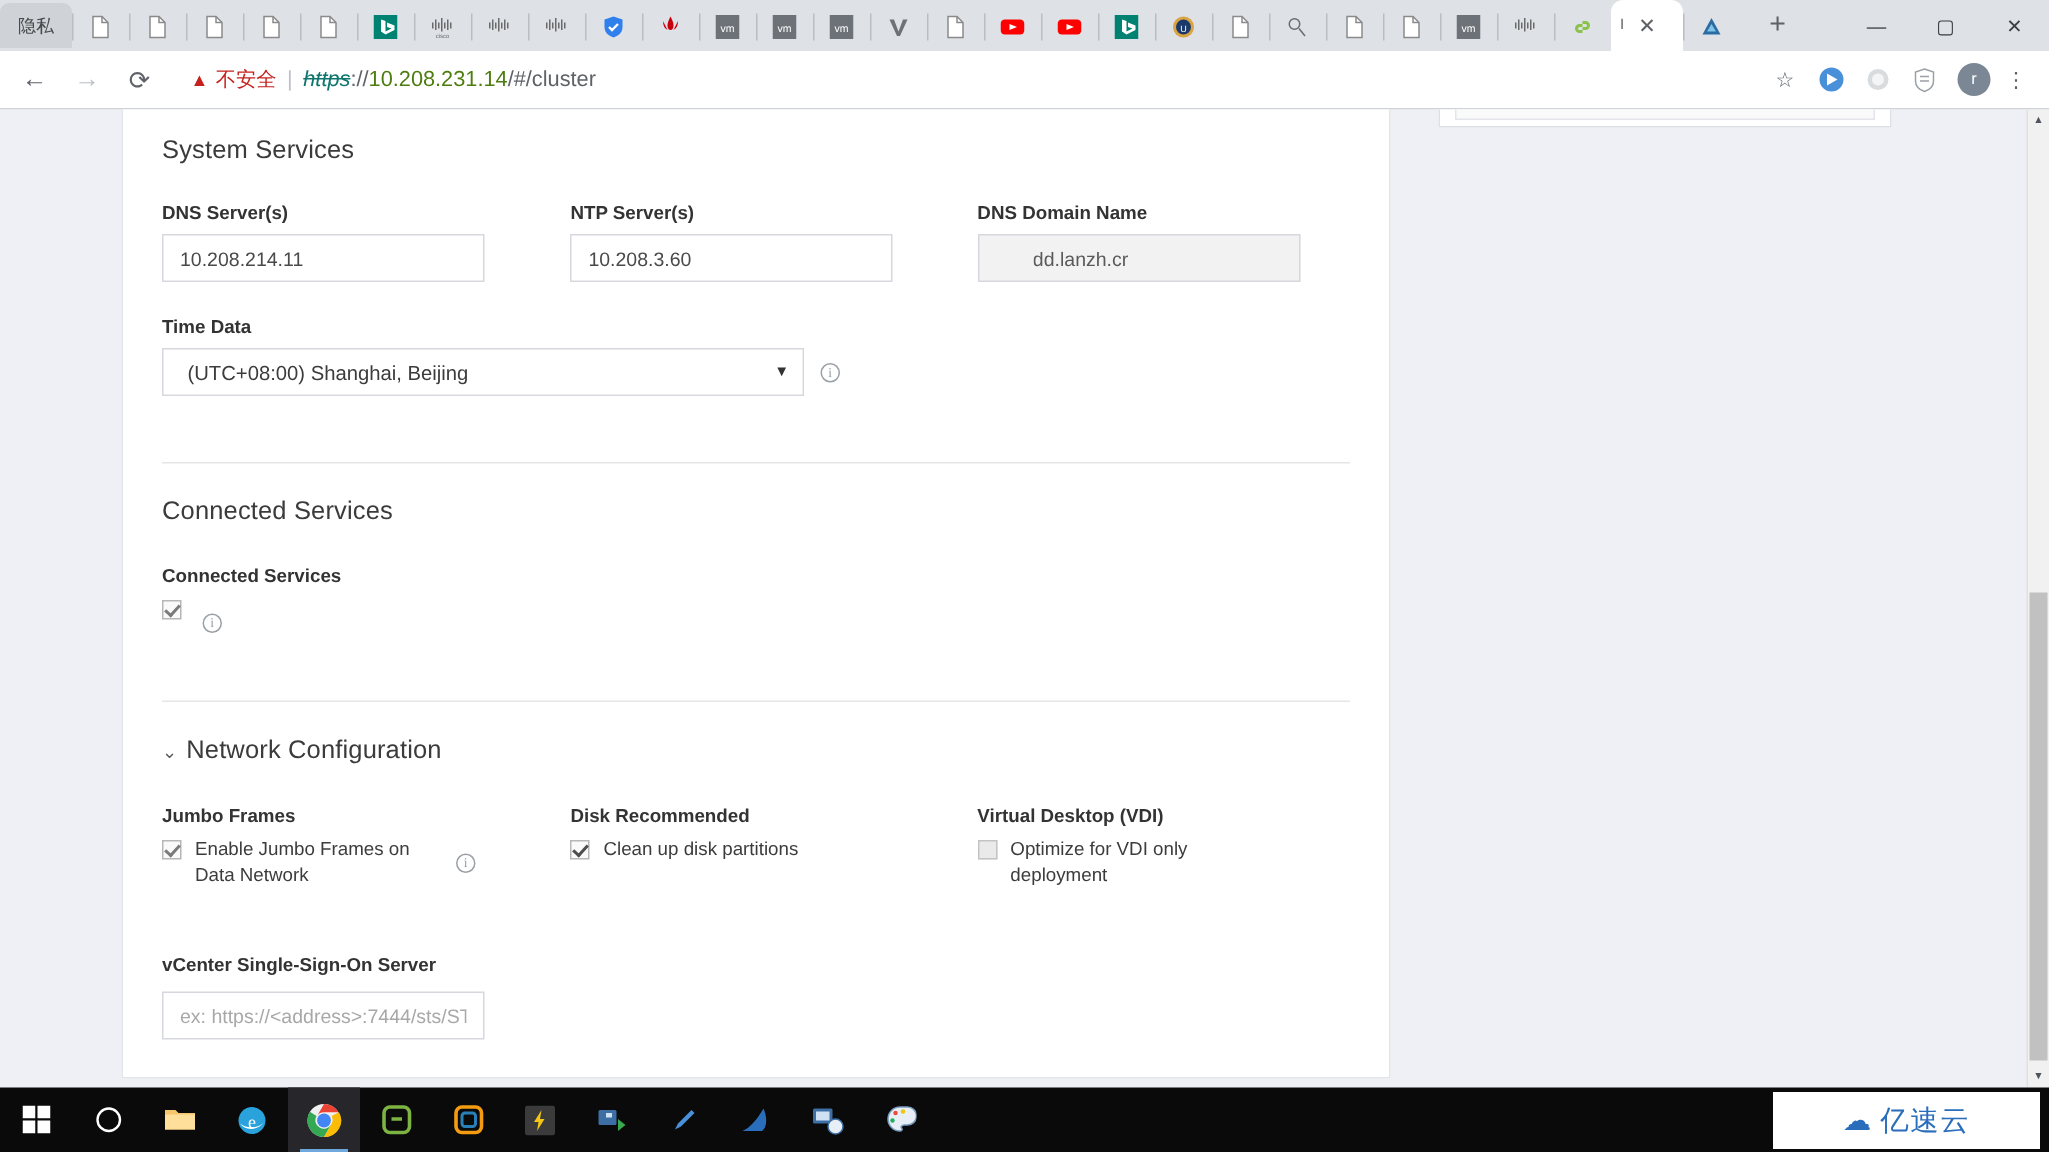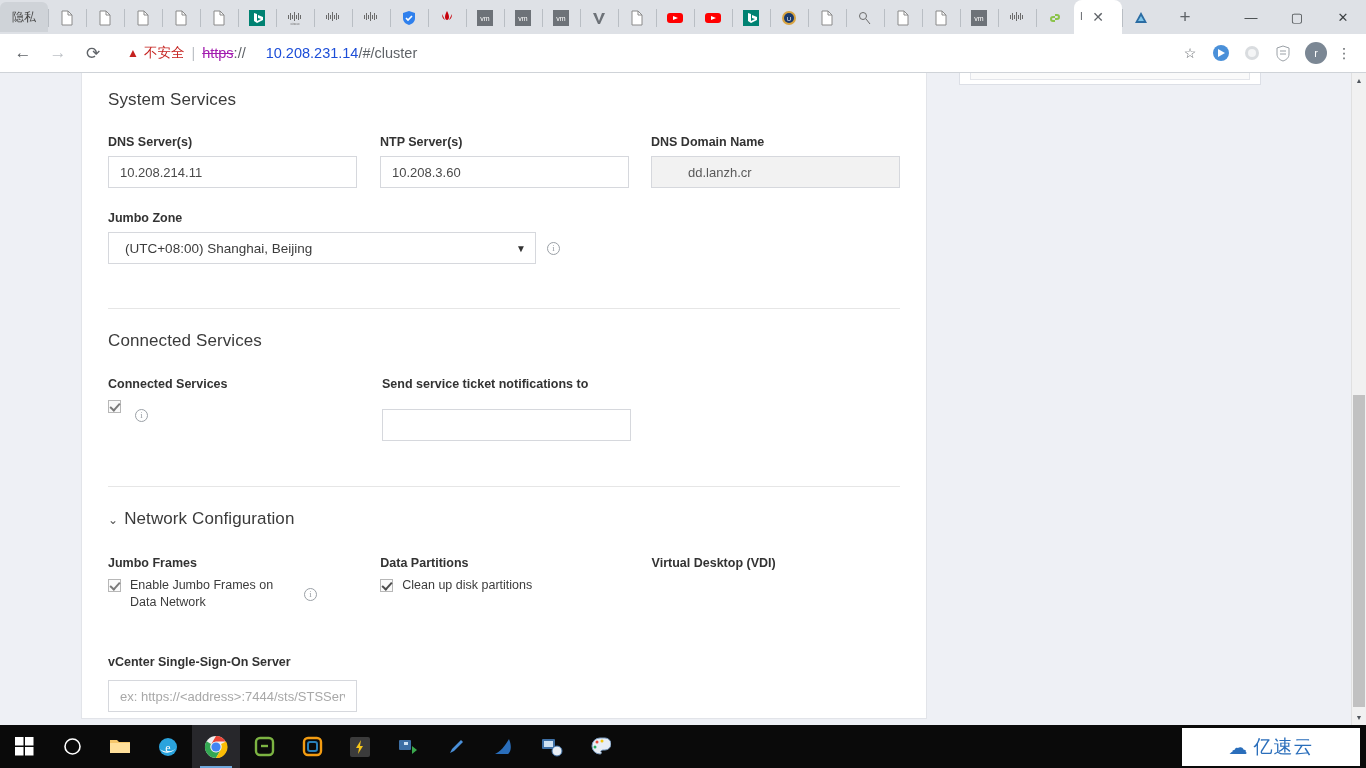--- a/index.html
+++ b/index.html
@@ -70,22 +70,22 @@
     justify-content: center; color: #5f6368; font-size: 17px; margin-right: 5px;
   }
   .navbtn.disabled { color: #bdc1c6; }
   #omnibox {
     flex: 1; height: 28px; display: flex; align-items: center;
     font-size: 14.5px; padding-left: 8px; margin: 0 6px;
   }
   .warn-tri { color: #c5221f; font-size: 12px; margin-right: 5px; }
   .insecure-text { color: #c5221f; font-size: 13.5px; margin-right: 7px; }
   .omni-sep { color: #bdc1c6; margin-right: 7px; }
-  .url-scheme { color: #a21caf; text-decoration: line-through; }
-  .url-host { color: #1d4ed8; margin-left: 20px; }
+  .url-scheme { color: #0f766e; text-decoration: line-through; font-style: italic; }
+  .url-host { color: #4d7c0f; }
   .url-path { color: #5f6368; }
   .tbicon {
     width: 28px; height: 28px; display: flex; align-items: center;
     justify-content: center; margin-left: 3px; color: #5f6368; font-size: 14px;
   }
   .avatar-btn {
     width: 22px; height: 22px; border-radius: 50%; background: #7b8794;
     color: #fff; font-size: 11px; display: flex; align-items: center;
     justify-content: center; margin-left: 8px;
   }
@@ -125,21 +125,21 @@
   .col { }
   .col-1 { width: 274px; }
   .col-2 { width: 273px; }
   .col-3 { width: 250px; }
 
   label.fl {
     display: block; font-size: 12.5px; font-weight: bold; color: #333;
     margin-bottom: 7px;
   }
   input.tf {
-    width: 249px; height: 32px; border: 1px solid #d6d8dd; background: #fff;
+    width: 215px; height: 32px; border: 1px solid #d6d8dd; background: #fff;
     font-size: 13px; color: #4a4a4a; padding: 0 11px;
     font-family: "Liberation Sans", sans-serif; outline: none;
   }
   input.tf::placeholder { color: #a8a8a8; }
   input.tf.dis { background: #f2f2f2; color: #5a5a5a; padding-left: 36px; }
 
   .selwrap { position: relative; width: 428px; }
   .sel {
     width: 428px; height: 32px; border: 1px solid #d6d8dd; background: #fff;
     font-size: 13.5px; color: #3c3c3c; padding: 0 26px 0 16px;
@@ -505,21 +505,21 @@
               <label class="fl">NTP Server(s)</label>
               <input class="tf" type="text" value="10.208.3.60" style="">
             </div>
             <div class="col col-3">
               <label class="fl">DNS Domain Name</label>
               <input class="tf dis" type="text" readonly="" value="dd.lanzh.cr" style="">
             </div>
           </div>
 
           <div style="margin-top:23px;">
-            <label class="fl">Jumbo Zone</label>
+            <label class="fl">Time Data</label>
             <div style="display:flex; align-items:center; gap:11px;">
               <div class="selwrap">
                 <div class="sel">
                   <span>(UTC+08:00) Shanghai, Beijing</span>
                 </div>
                 <span class="caret">▼</span>
               </div>
               <span class="info">i</span>
             </div>
           </div>
@@ -530,24 +530,20 @@
 
           <div class="row" style="margin-top:26px;">
             <div class="col col-1">
               <label class="fl">Connected Services</label>
               <div style="display:flex; align-items:flex-start; gap:0;">
                 <div class="cbrow">
                   <span class="cb checked"></span>
                 </div>
                 <span class="info" style="margin-left:14px; margin-top:11px;">i</span>
               </div>
-            </div>
-            <div class="col col-2">
-              <label class="fl">Send service ticket notifications to</label>
-              <input class="tf" type="text" style="margin-top: 11px;" value="">
             </div>
           </div>
 
           <div class="hr" style="margin-top:45px;"></div>
 
           <h2 class="section adv" style="margin-top:22px;">
             <span class="chev">⌄</span>
             <span>Network Configuration</span>
           </h2>
 
@@ -556,28 +552,32 @@
               <label class="fl">Jumbo Frames</label>
               <div style="display:flex; align-items:flex-start;">
                 <div class="cbrow">
                   <span class="cb checked"></span>
                   <span class="cbtext">Enable Jumbo Frames on Data Network</span>
                 </div>
                 <span class="info" style="margin-left:14px; margin-top:11px;">i</span>
               </div>
             </div>
             <div class="col col-2">
-              <label class="fl">Data Partitions</label>
+              <label class="fl">Disk Recommended</label>
               <div class="cbrow">
                 <span class="cb checked dark"></span>
                 <span class="cbtext wide">Clean up disk partitions</span>
               </div>
             </div>
             <div class="col col-3">
               <label class="fl">Virtual Desktop (VDI)</label>
+              <div class="cbrow">
+                <span class="cb empty"></span>
+                <span class="cbtext">Optimize for VDI only deployment</span>
+              </div>
             </div>
           </div>
 
           <div style="margin-top:44px;">
             <label class="fl">vCenter Single-Sign-On Server</label>
             <input class="tf" type="text" style="margin-top: 4px;" placeholder="ex: https://&lt;address&gt;:7444/sts/STSService">
           </div>
 
         </div>
       </div>

